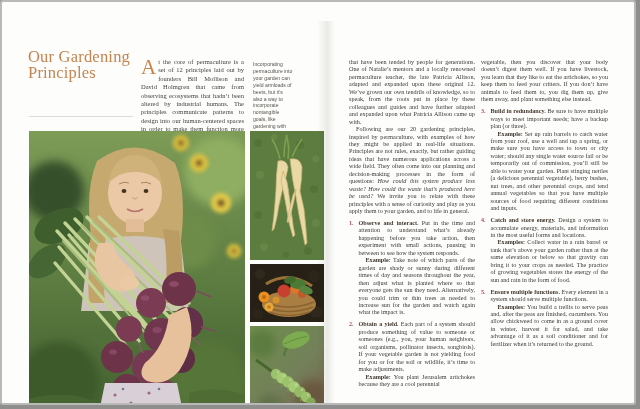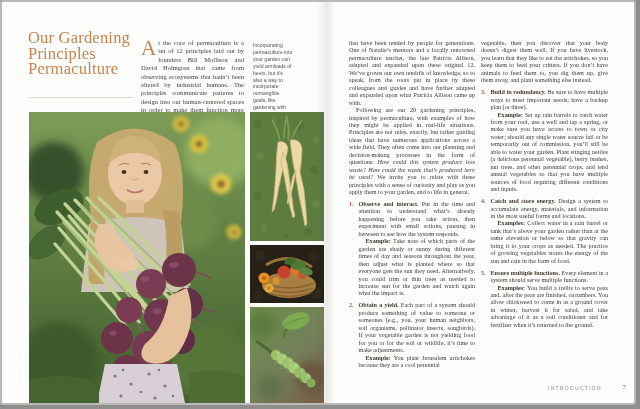--- a/index.html
+++ b/index.html
@@ -1,20 +1,20 @@
 <!DOCTYPE html>
 <html><head>
 <meta charset="utf-8">
 <style>
   html,body{margin:0;padding:0;background:#8e8e8c;}
   #spread{position:relative;width:636px;height:405px;margin:0;left:0;top:0;
     background:#fdfdfb;border:2px solid #b9b9b7;border-radius:3px;overflow:hidden;
     font-family:"Liberation Serif", serif;color:#3b3935;}
   [data-name]{box-sizing:border-box;}
-  .abs{position:absolute;}
+  .abs{position:absolute;margin-top:19px;}
 
   
   #page-title{left:26px;top:28px;width:125px;color:#c58450;
     font-size:16.5px;line-height:15.6px;letter-spacing:.2px;}
   #title-rule{left:27px;top:95px;width:104px;height:1px;background:#ddddd6;}
   #intro{left:139px;top:37px;width:103px;font-size:6.5px;line-height:8.4px;
     text-align:justify;color:#45423d;}
   #intro .dropcap{float:left;font-size:21px;line-height:16px;color:#c58450;
     margin:1px 2px 0 0;}
   #photo-caption{left:251px;top:40px;width:40px;font-family:"Liberation Sans",sans-serif;
@@ -50,21 +50,20 @@
     font-size:7px;color:#6d6b67;}
 </style>
 </head>
 <body>
 
 <div id="spread" data-name="book-spread">
 
   <div class="abs" id="page-title" data-name="page-title">
     <div data-name="page-title-line">Our Gardening</div>
     <div data-name="page-title-line">Principles</div>
-    <div data-name="page-title-line">Permaculture</div>
   </div>
   <div class="abs" id="title-rule" data-name="title-divider"></div>
 
   <div class="abs" id="intro" data-name="intro-paragraph">
     <span class="dropcap" data-name="drop-cap">A</span><span data-name="intro-text">t the core of permaculture is a set of 12 principles laid out by founders Bill Mollison and David Holmgren that came from observing ecosystems that hadn’t been altered by industrial humans. The principles communicate patterns to design into our human-centered spaces in order to make them function more like wild nature and landscapes</span>
   </div>
 
   <div class="abs" id="photo-caption" data-name="photo-caption">Incorporating permaculture into your garden can yield armloads of beets, but it’s also a way to incorporate nontangible goals, like gardening with kids.</div>
 
   <div class="abs photo" id="photo-girl" data-name="photo-girl-with-beets">

